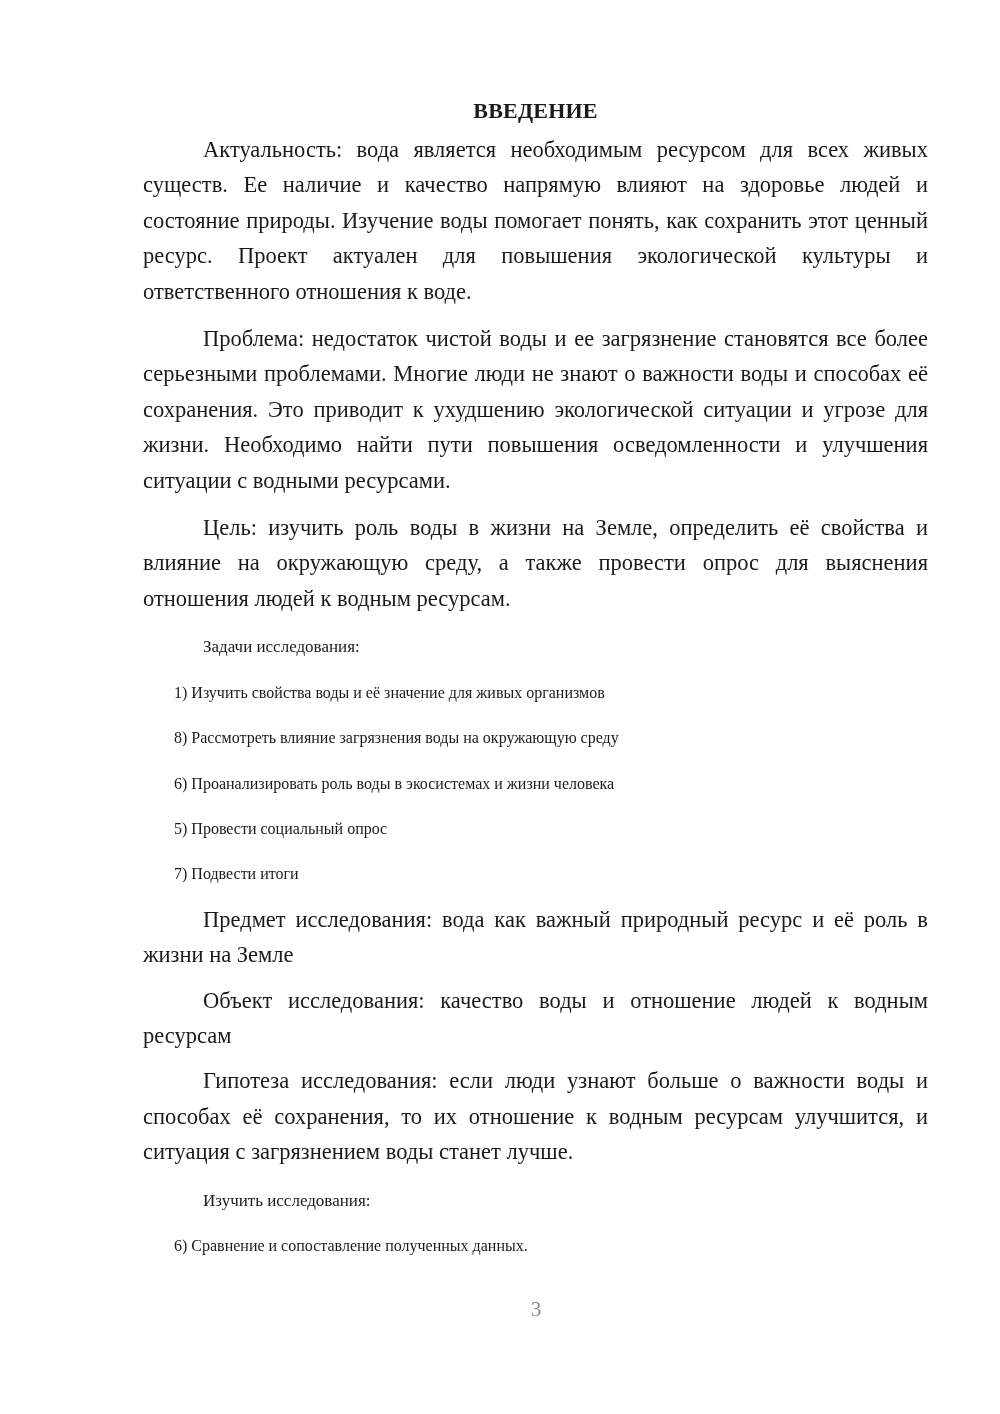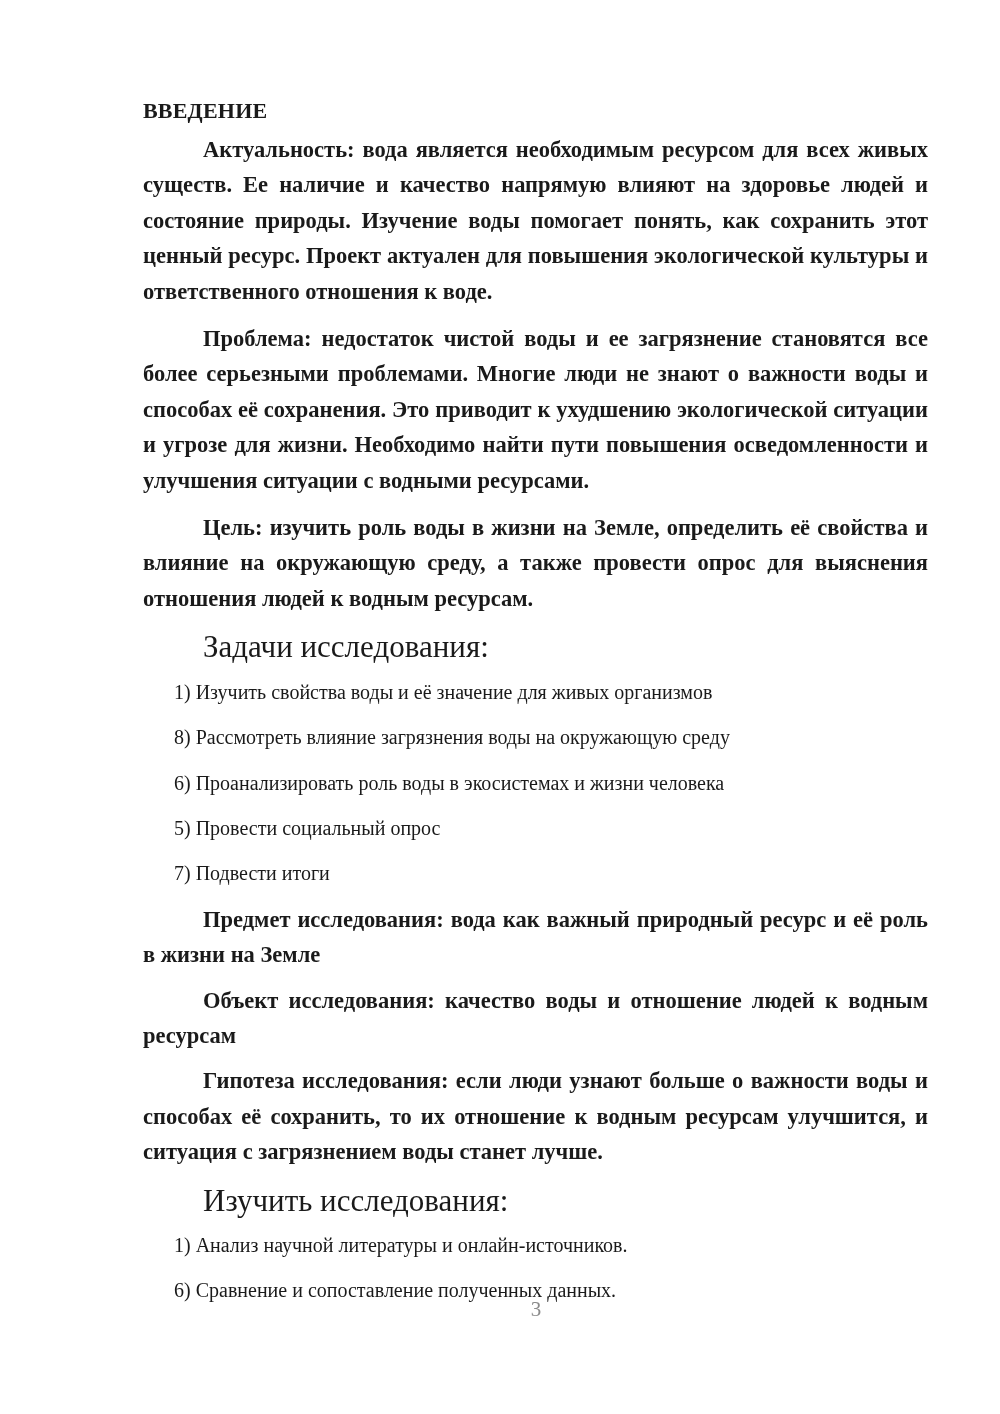--- a/index.html
+++ b/index.html
@@ -15,44 +15,43 @@
       font-family: "Liberation Serif", "DejaVu Serif", serif;
       color: #1a1a1a;
     }
     .page {
       position: absolute;
       left: 143px;
       top: 96px;
       width: 785px;
     }
     .title {
-      text-align: left;
+      text-align: center;
       font-weight: bold;
       font-size: 22px;
       line-height: 30px;
       margin: 0 0 6px 0;
       letter-spacing: 0.2px;
     }
     .para {
       font-size: 22.5px;
       line-height: 35.4px;
       text-align: justify;
       text-indent: 60px;
       margin: 0 0 12px 0;
-      font-weight: bold;
     }
     .para.tight { margin-bottom: 10px; }
     .heading-line {
-      font-size: 31px;
+      font-size: 17px;
       line-height: 35.4px;
       text-indent: 60px;
       margin: 13px 0 10px 0;
     }
     .list-item {
-      font-size: 20px;
+      font-size: 16px;
       line-height: 35.4px;
       padding-left: 31px;
       margin: 0 0 10px 0;
     }
     .page-number {
       position: absolute;
       left: 0;
       width: 100%;
       top: 1297px;
       text-align: center;
@@ -81,23 +80,22 @@
     <p class="list-item">8) Рассмотреть влияние загрязнения воды на окружающую среду</p>
     <p class="list-item">6) Проанализировать роль воды в экосистемах и жизни человека</p>
     <p class="list-item">5) Провести социальный опрос</p>
     <p class="list-item">7) Подвести итоги</p>
   </div>
 
   <p class="para tight">Предмет исследования: вода как важный природный ресурс и её роль в жизни на Земле</p>
 
   <p class="para tight">Объект исследования: качество воды и отношение людей к водным ресурсам</p>
 
-  <p class="para tight">Гипотеза исследования: если люди узнают больше о важности воды и способах её сохранить, то их отношение к водным ресурсам улучшится, и ситуация с загрязнением воды станет лучше.</p>
+  <p class="para tight">Гипотеза исследования: если люди узнают больше о важности воды и способах её сохранения, то их отношение к водным ресурсам улучшится, и ситуация с загрязнением воды станет лучше.</p>
 
   <p class="heading-line">Изучить исследования:</p>
 
   <div>
-    <p class="list-item">1) Анализ научной литературы и онлайн-источников.</p>
     <p class="list-item">6) Сравнение и сопоставление полученных данных.</p>
   </div>
 </div>
 
 <div class="page-number">3</div>
 
 </body></html>

